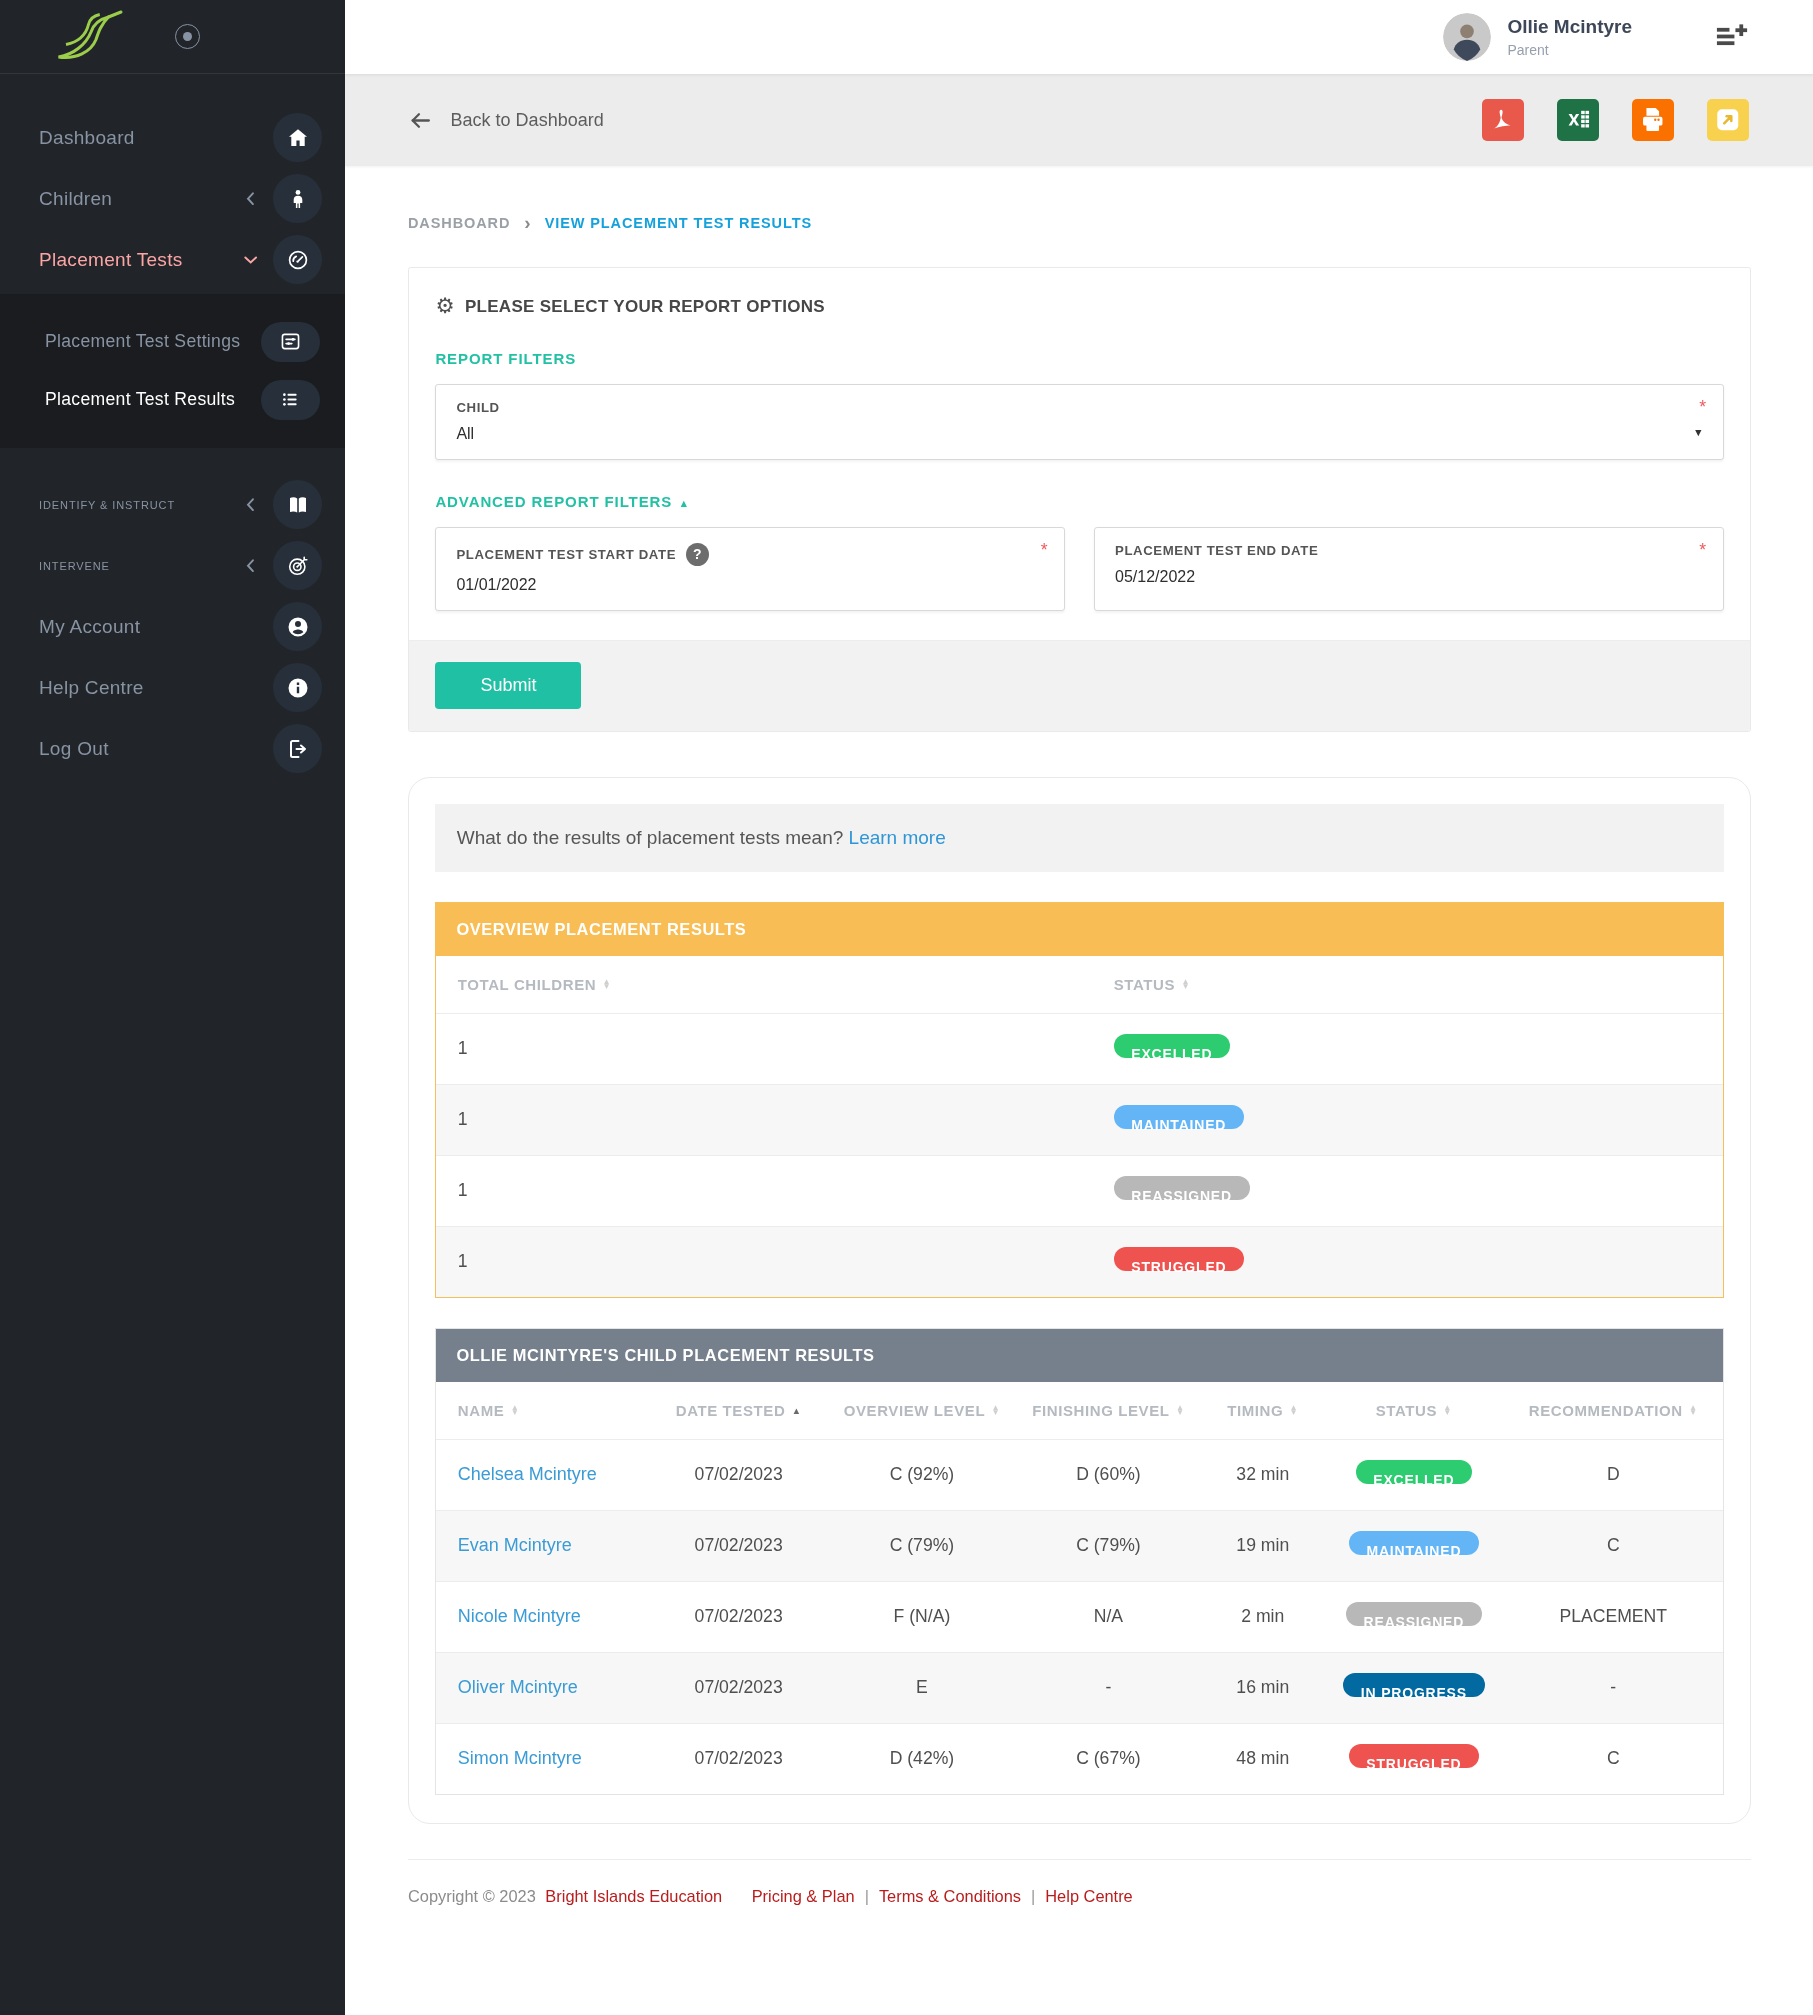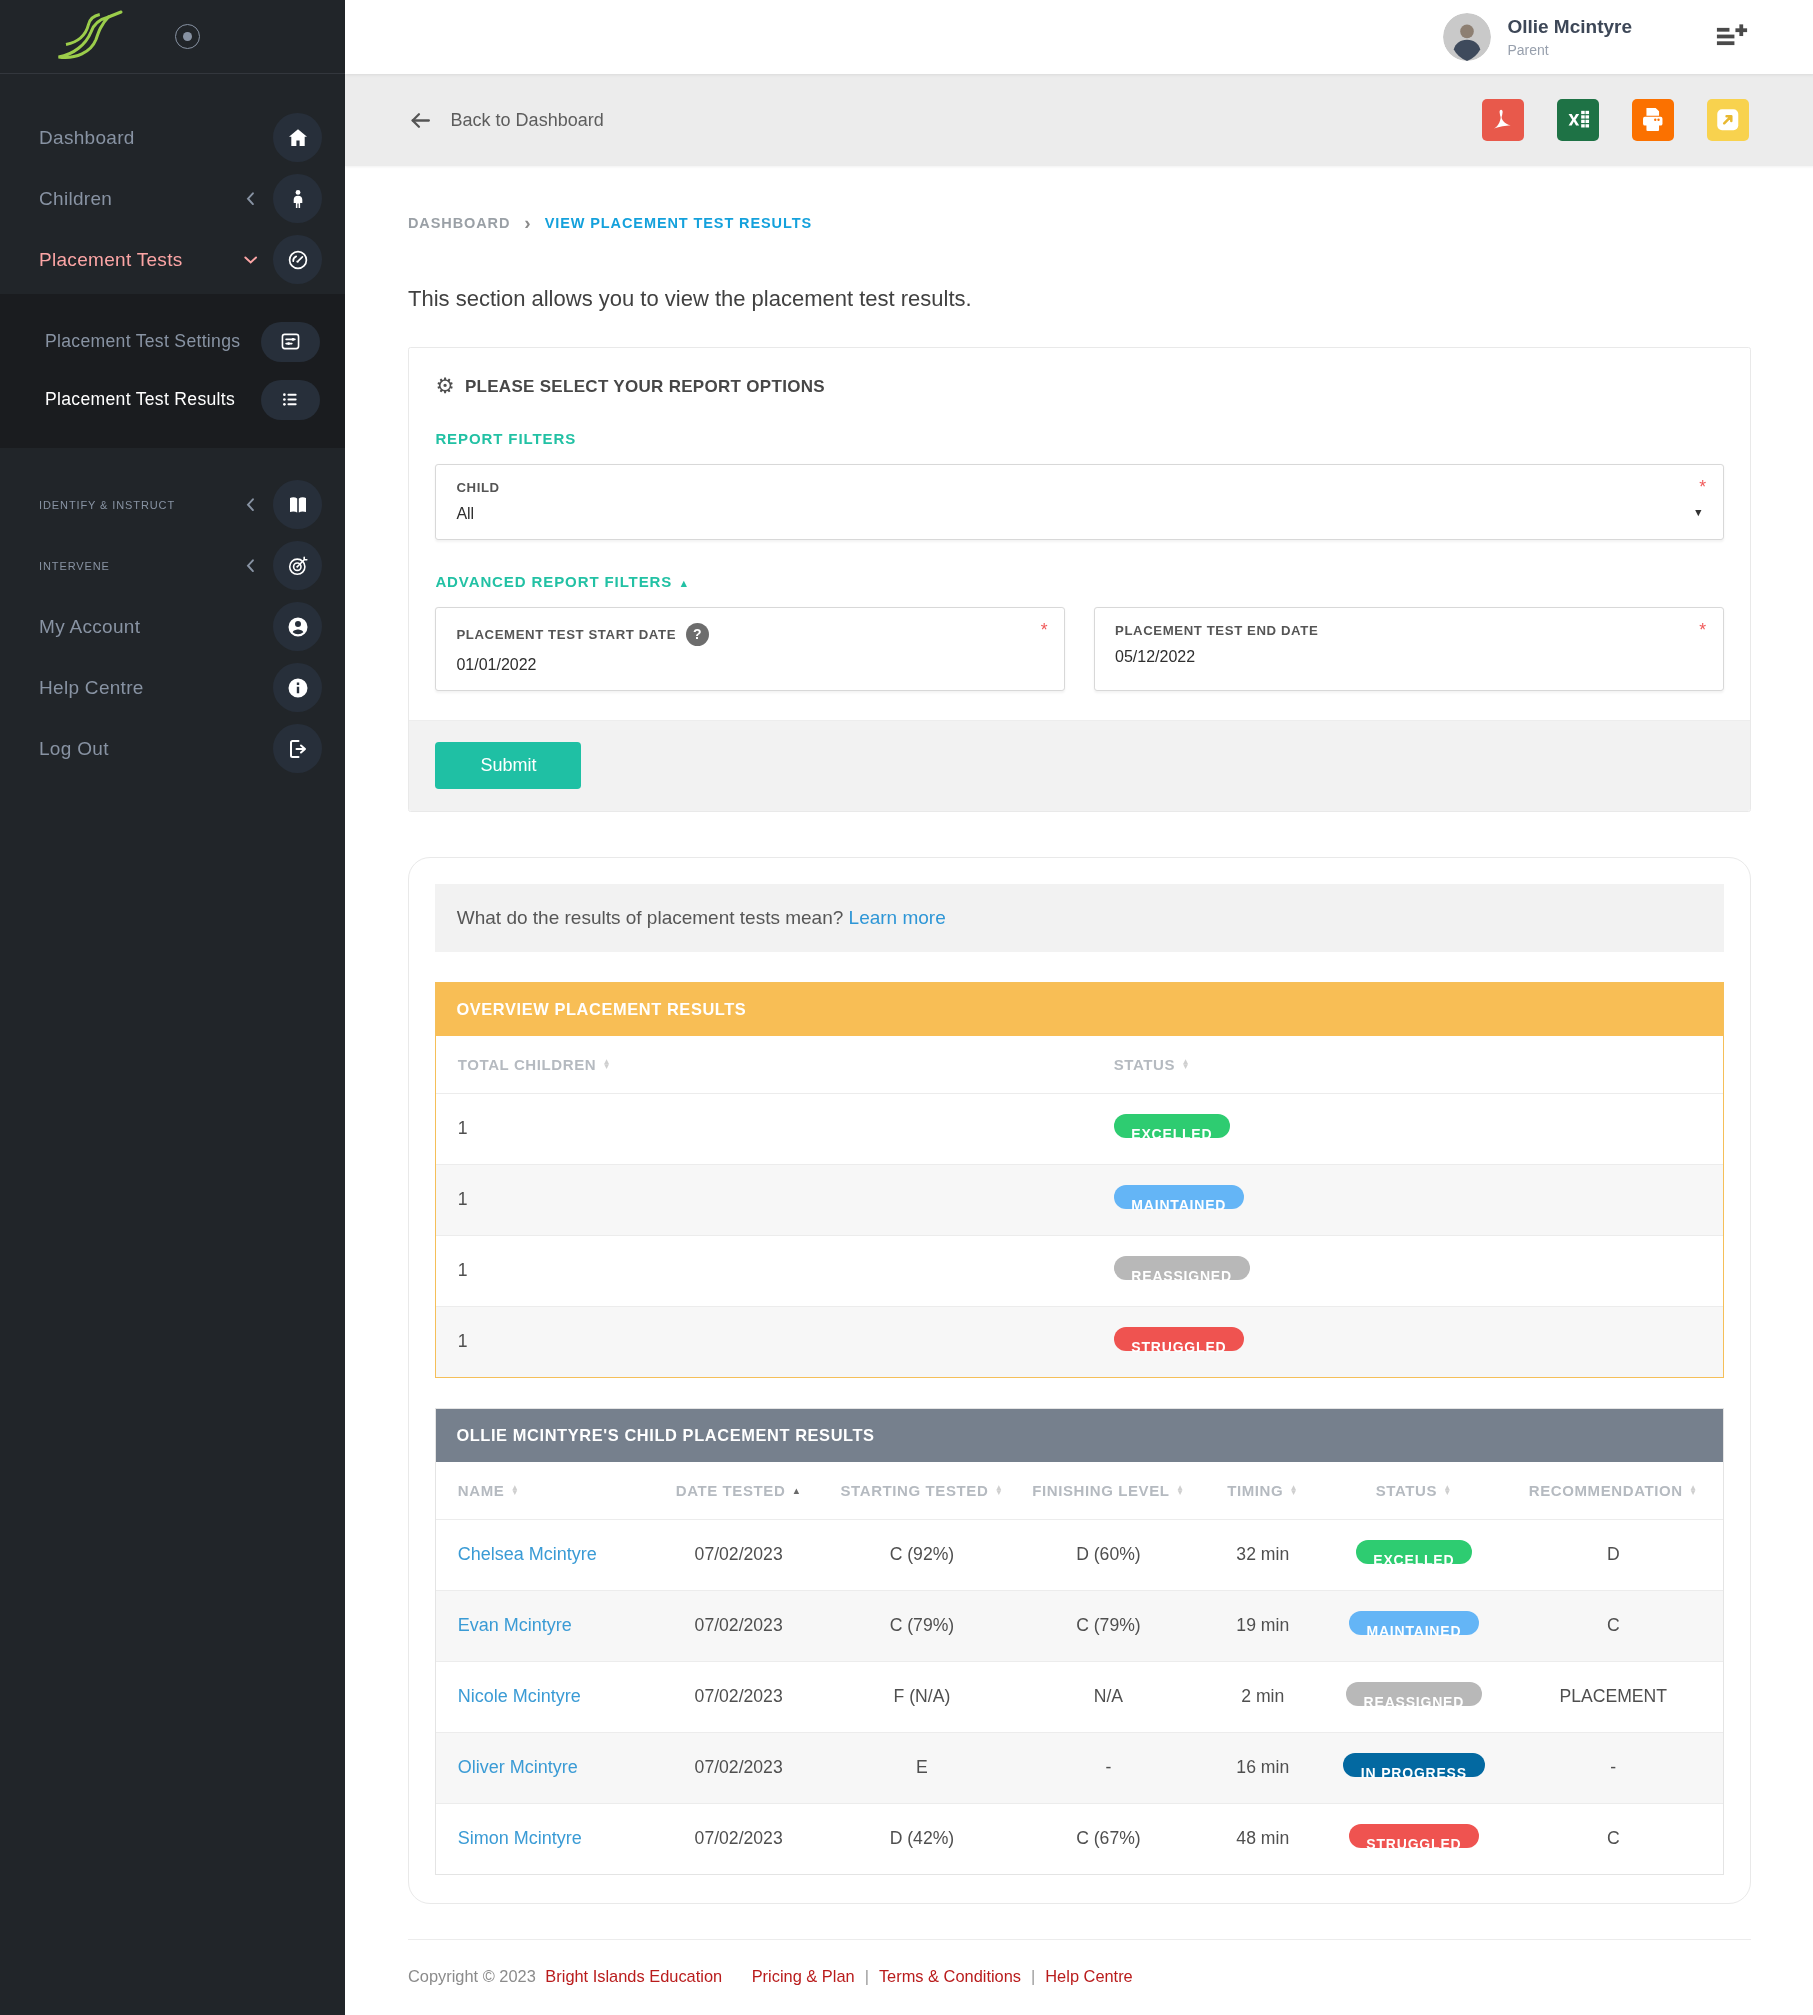--- a/index.html
+++ b/index.html
@@ -338,21 +338,20 @@
     </div>
 
     <div class="content">
 
       <div class="breadcrumb">
         <span class="crumb">DASHBOARD</span>
         <span class="crumb-sep">›</span>
         <span class="crumb current">VIEW PLACEMENT TEST RESULTS</span>
       </div>
 
-      <div class="intro">This section allows you to view the placement test results.</div>
 
       <section class="card report">
         <div class="card-body">
           <div class="opts-title">
             <span class="gear">⚙</span>
             <span>PLEASE SELECT YOUR REPORT OPTIONS</span>
           </div>
 
           <div class="section-label">REPORT FILTERS</div>
 
@@ -447,21 +446,21 @@
                         <span class="sort-stack">
                           <span>▲</span>
                           <span>▼</span>
                         </span>
                       </span></th>
                     <th style="width: 14%;"><span class="th-inner">
                         <span>DATE TESTED</span>
                         <span class="sort-asc">▲</span>
                       </span></th>
                     <th style="width: 14.5%;"><span class="th-inner">
-                        <span>STARTING TESTED</span>
+                        <span>OVERVIEW LEVEL</span>
                         <span class="sort-stack">
                           <span>▲</span>
                           <span>▼</span>
                         </span>
                       </span></th>
                     <th style="width: 14.5%;"><span class="th-inner">
                         <span>FINISHING LEVEL</span>
                         <span class="sort-stack">
                           <span>▲</span>
                           <span>▼</span>

